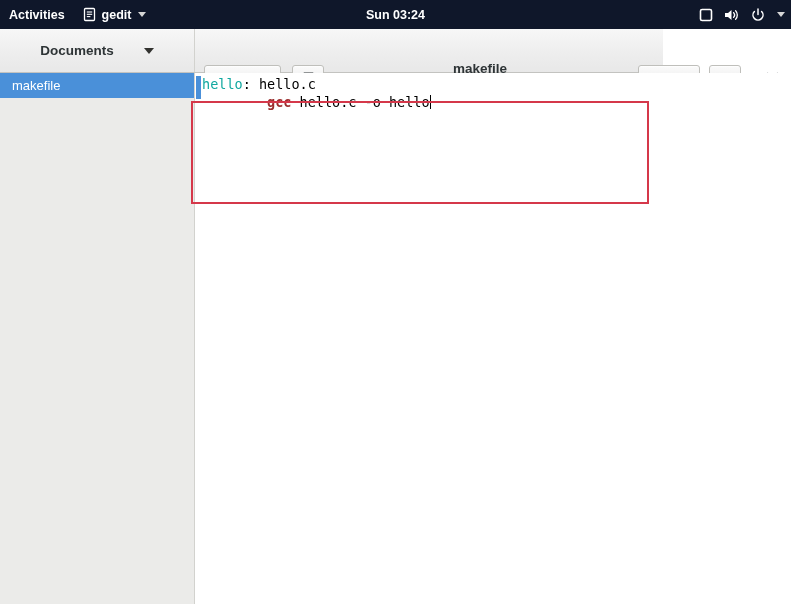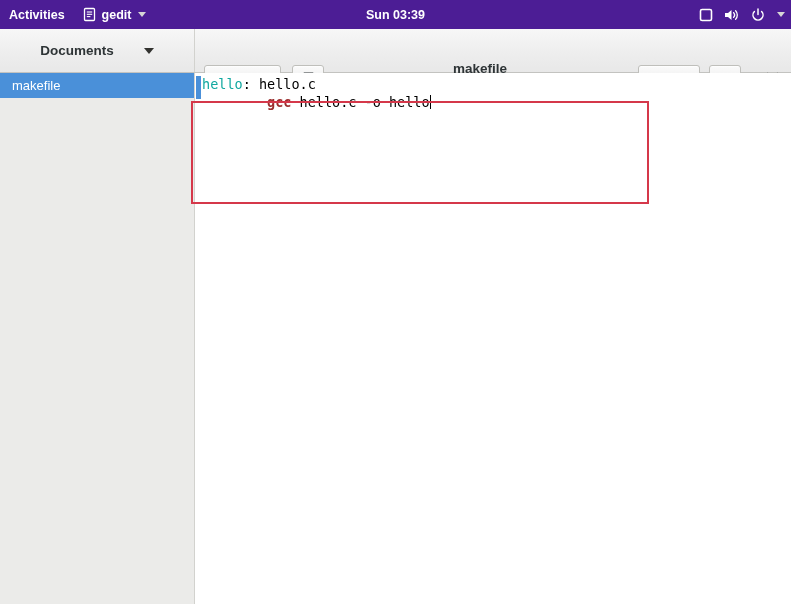--- a/index.html
+++ b/index.html
@@ -21,21 +21,21 @@
     width: 791px;
     height: 604px;
     background: #ffffff;
   }
 
   
   .topbar {
     position: absolute;
     left: 0; top: 0;
     width: 791px; height: 29px;
-    background: #4c1d95;
+    background: #0f172a;
     color: #ffffff;
     font-size: 12.5px;
     font-weight: bold;
   }
   .topbar-left {
     position: absolute;
     left: 0; top: 0;
     height: 29px;
     display: flex;
     align-items: center;
@@ -92,21 +92,21 @@
     position: absolute;
     left: 0; top: 29px;
     width: 791px; height: 575px;
     background: #ffffff;
   }
 
   
   .headerbar {
     position: absolute;
     left: 0; top: 0;
-    width: 791px; height: 44px;
+    width: 663px; height: 44px;
     background: linear-gradient(to bottom, #f7f7f7 0%, #ededed 60%, #e8e8e8 100%);
     border-bottom: 1px solid #c3c3c0;
     box-sizing: border-box;
   }
   .hb-side {
     position: absolute;
     left: 0; top: 0;
     width: 195px; height: 43px;
     background: linear-gradient(to bottom, #f7f7f7 0%, #ededed 60%, #e8e8e8 100%);
     display: flex;
@@ -282,21 +282,21 @@
             <line x1="3.8" y1="7.3" x2="9.2" y2="7.3" stroke="#ffffff" stroke-width="1.1"></line>
             <line x1="3.8" y1="9.6" x2="7.4" y2="9.6" stroke="#ffffff" stroke-width="1.1"></line>
           </svg>
         </span>
         <span class="label">gedit</span>
         <span class="caret-down-white"></span>
       </div>
     </div>
 
     <div class="clock">
-      <span>Sun 03:39</span>
+      <span>Sun 03:24</span>
     </div>
 
     <div class="topbar-right">
       <span>
         <svg class="tray-icon" width="14" height="14" viewBox="0 0 14 14" aria-hidden="true">
           <rect x="1.5" y="1.5" width="11" height="11" rx="1.6" fill="none" stroke="#ffffff" stroke-width="1.6"></rect>
         </svg>
       </span>
       <span>
         <svg class="tray-icon" width="16" height="14" viewBox="0 0 16 14" aria-hidden="true">

